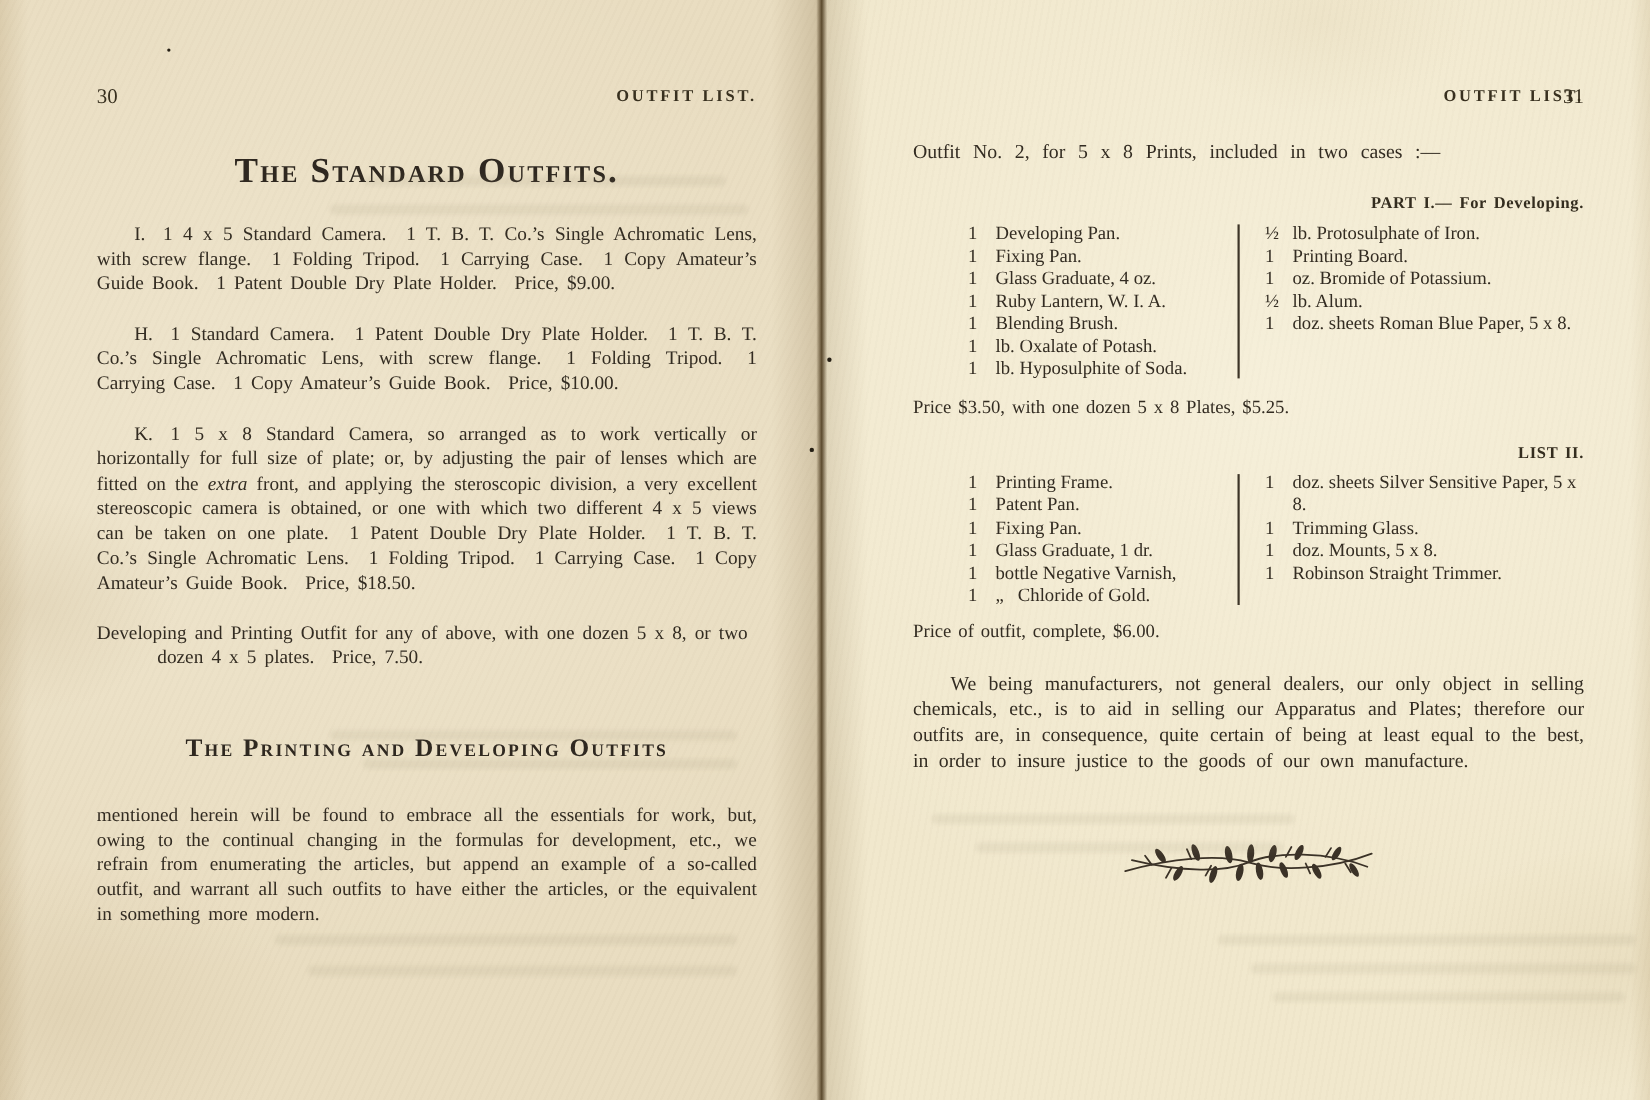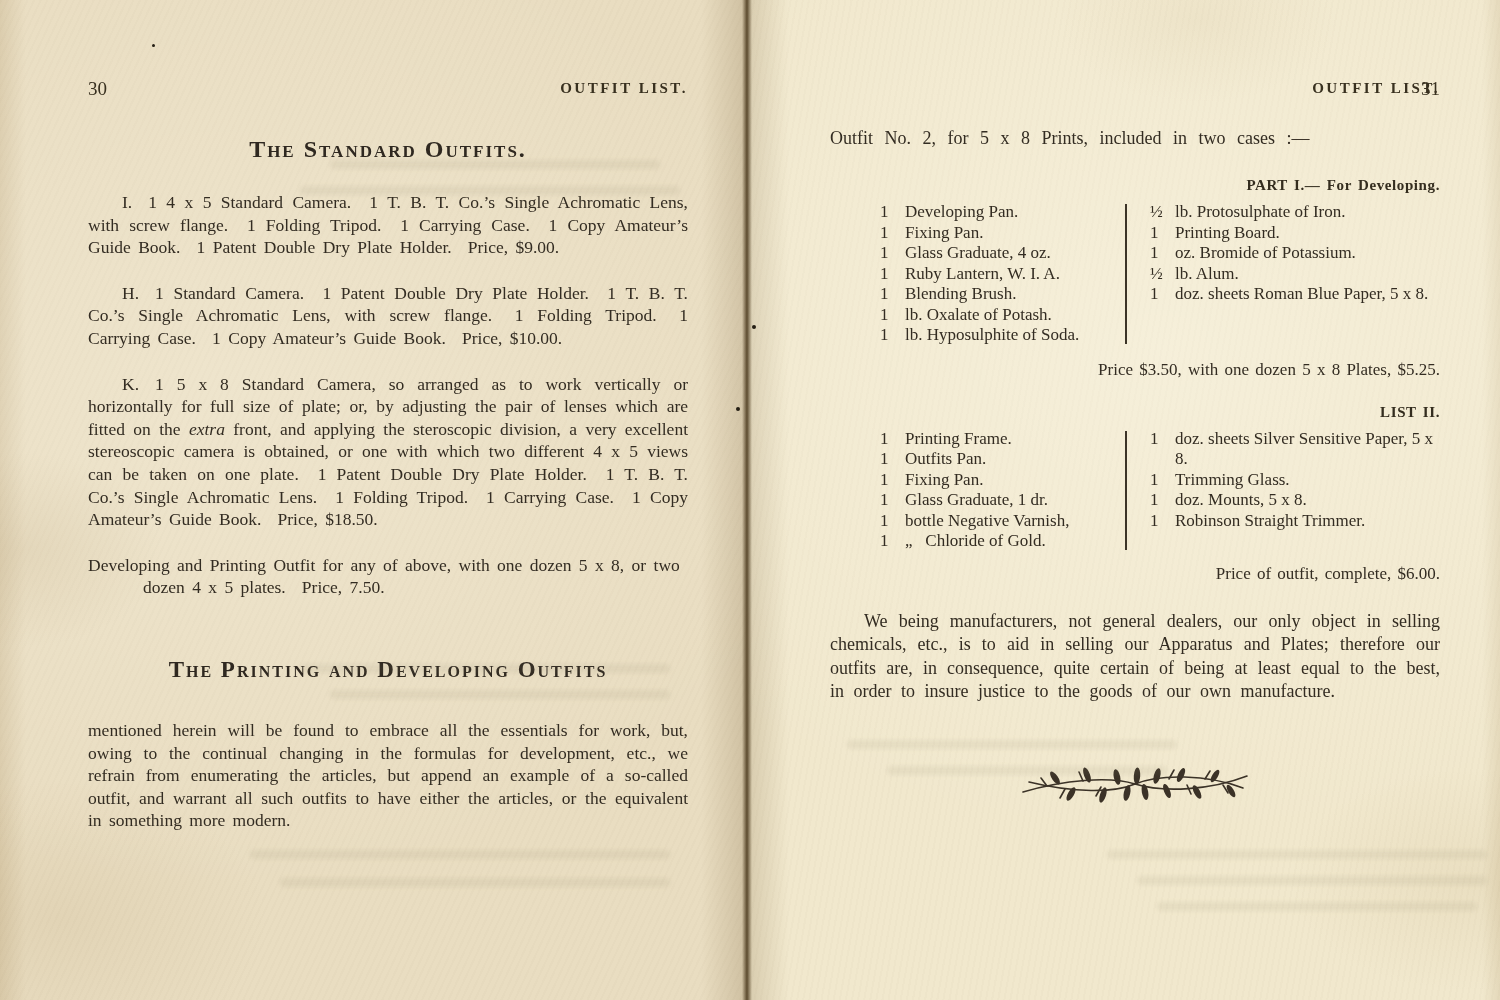--- a/index.html
+++ b/index.html
@@ -51,21 +51,21 @@
     position: absolute; left: 0; right: 0; text-align: right;
     font-size: 15px; font-weight: bold; letter-spacing: 2.5px; color: #38301f;
   }
   .folio { position: absolute; top: -2px; font-size: 19px; color: #38301f; }
   .folio-left  { left: 0; }
   .folio-right { right: 0; }
 
   
   .section-title {
     text-align: center; font-variant: small-caps; font-weight: bold;
-    font-size: 24px; letter-spacing: 2px; color: #2f2820;
+    font-size: 32px; letter-spacing: 2px; color: #2f2820;
   }
   .title-1 { margin: 30px 0 28px 0; }
   .title-2 { margin: 58px 0 36px 0; font-size: 23px; }
 
   
   .para {
     font-size: 17.5px; line-height: 22.6px; text-align: justify;
     word-spacing: 3px; margin: 0 0 23px 0; text-indent: 34px;
   }
   .para .plabel { margin-right: 16px; }
@@ -86,21 +86,21 @@
 
   .outfit-table { display: flex; align-items: stretch; }
   .col-left  { width: 295px; box-sizing: border-box; padding-left: 50px; }
   .col-rule  { width: 2px; background: #3c3427; margin: 2px 0; }
   .col-right { flex: 1; box-sizing: border-box; padding-left: 23px; }
 
   .item-row { display: flex; font-size: 17px; line-height: 20.5px; }
   .item-row .qty { flex: 0 0 25px; }
   .item-row .item-name { flex: 1; }
 
-  .price-line { text-align: right; font-size: 17px; word-spacing: 2px; font-family: Liberation Serif, serif; }
+  .price-line { text-align: left; font-size: 17px; word-spacing: 2px; font-family: Liberation Serif, serif; }
   .price-1 { margin: 14px 0 0 0; }
   .price-2 { margin: 12px 0 0 0; }
 
   .closing { margin-top: 26px; word-spacing: 5px; font-size: 18px; line-height: 23.5px; }
 
   .ornament-wrap { text-align: center; margin-top: 58px; }
 
   
   .ghost {
     position: absolute; height: 9px; border-radius: 5px;
@@ -219,21 +219,21 @@
       <div class="part-heading ph-2">LIST II.</div>
 
       <div class="outfit-table">
         <div class="col-left">
             <div class="item-row">
               <span class="qty">1</span>
               <span class="item-name">Printing Frame.</span>
             </div>
             <div class="item-row">
               <span class="qty">1</span>
-              <span class="item-name">Outfits Pan.</span>
+              <span class="item-name">Patent Pan.</span>
             </div>
             <div class="item-row">
               <span class="qty">1</span>
               <span class="item-name">Fixing Pan.</span>
             </div>
             <div class="item-row">
               <span class="qty">1</span>
               <span class="item-name">Glass Graduate, 1 dr.</span>
             </div>
             <div class="item-row">

